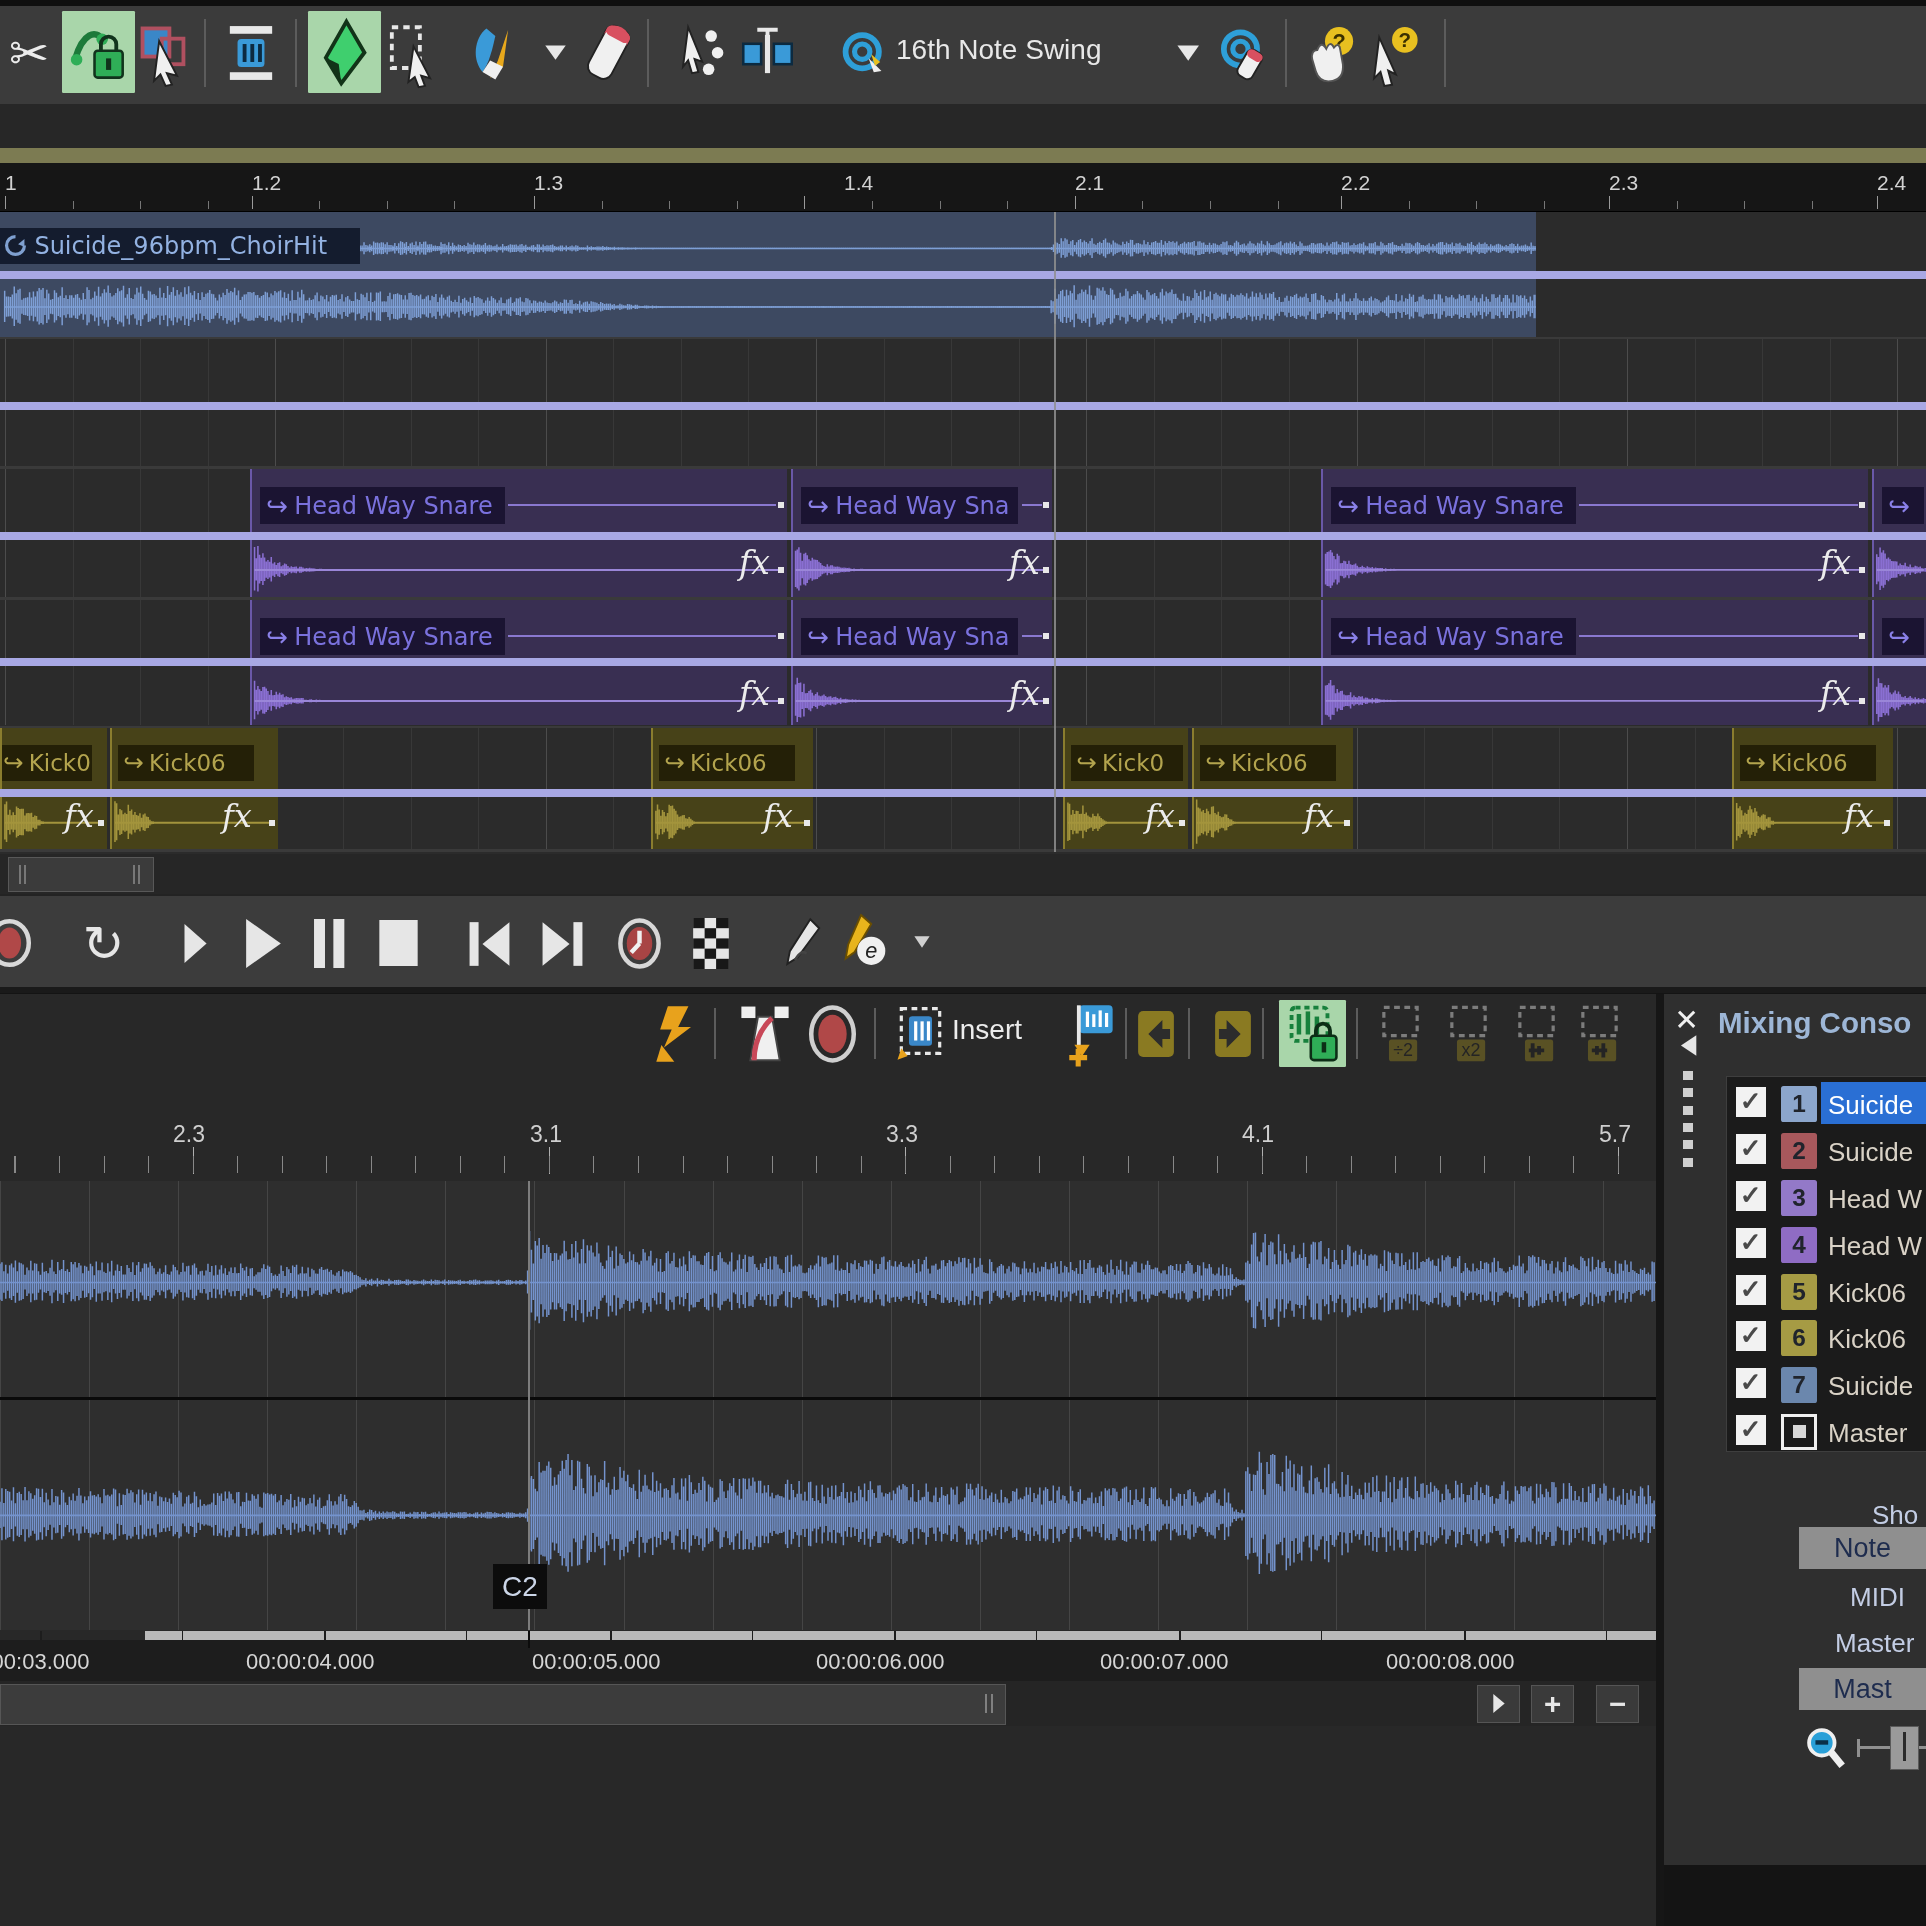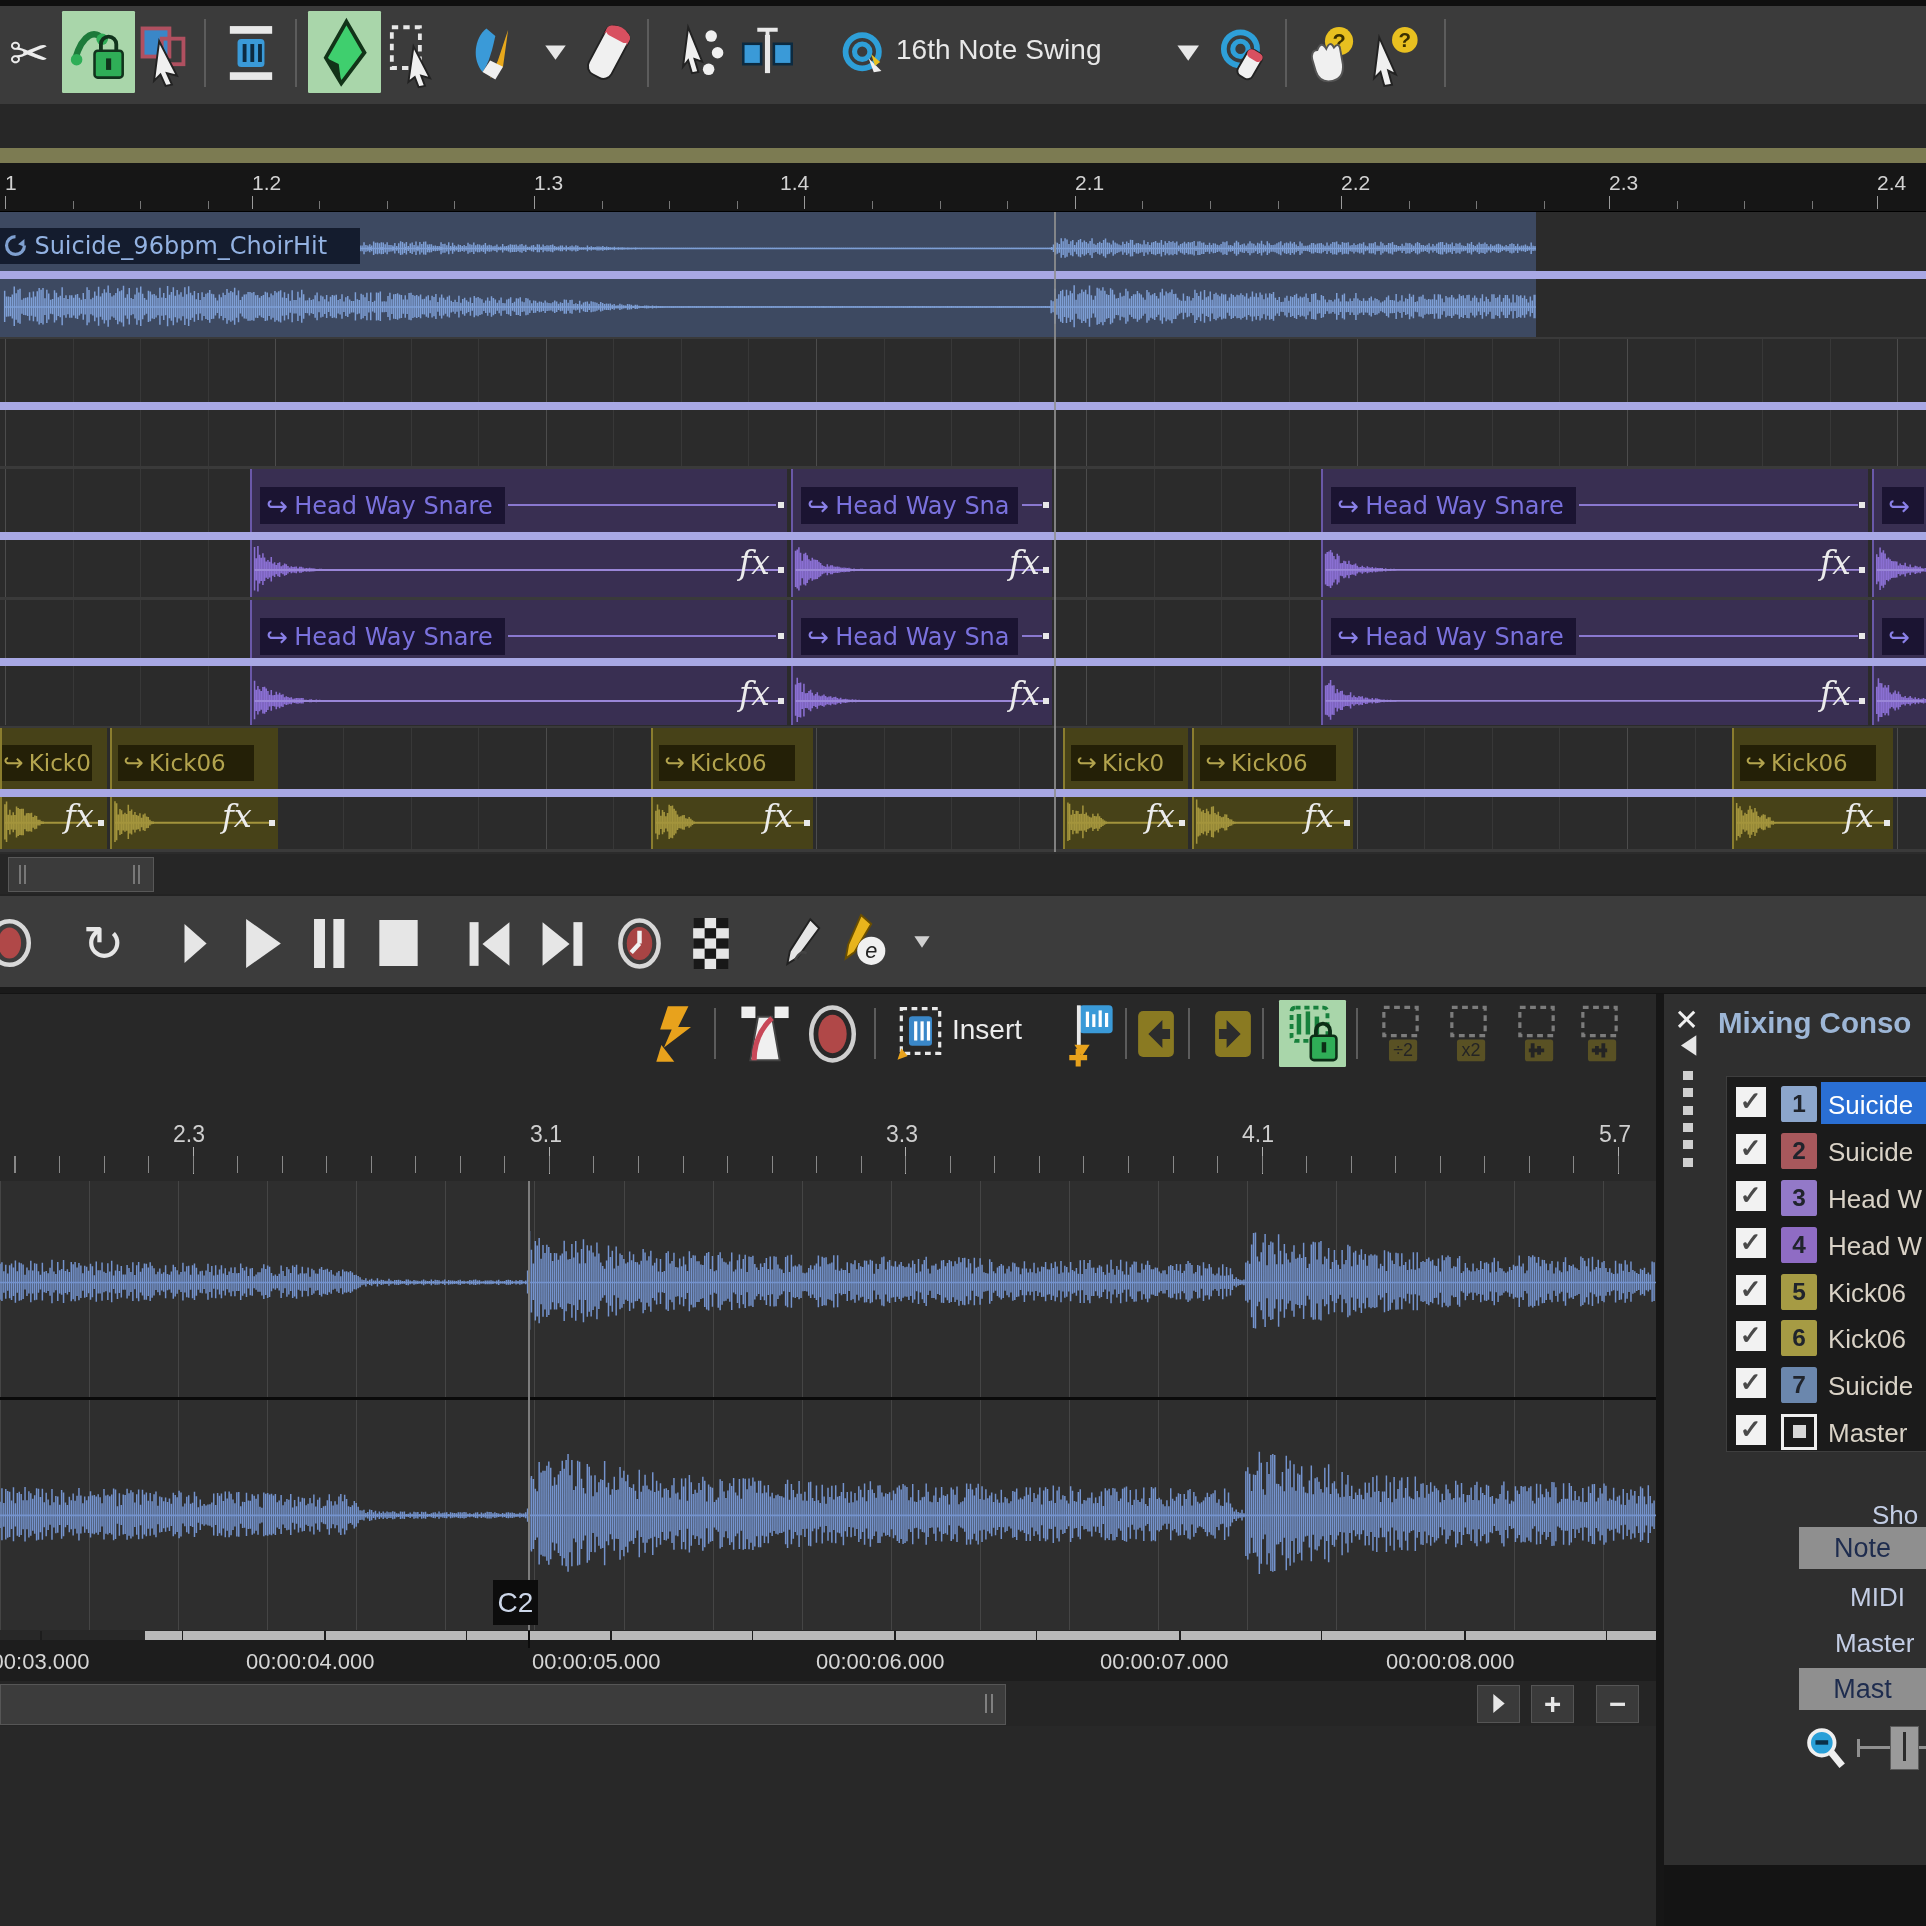--- a/index.html
+++ b/index.html
@@ -160,21 +160,21 @@
       <div style="position: absolute; left: 252px; top: 7.7px; font-size: 21px; color: rgb(210, 210, 210);">1.2</div>
       <div style="position: absolute; left: 252px; top: 33px; width: 1.3px; height: 13px; background: rgb(154, 154, 154);"></div>
       <div style="position: absolute; left: 319px; top: 38px; width: 1.3px; height: 8.3px; background: rgb(119, 119, 119);"></div>
       <div style="position: absolute; left: 387px; top: 38px; width: 1.3px; height: 8.3px; background: rgb(119, 119, 119);"></div>
       <div style="position: absolute; left: 454px; top: 38px; width: 1.3px; height: 8.3px; background: rgb(119, 119, 119);"></div>
       <div style="position: absolute; left: 534px; top: 7.7px; font-size: 21px; color: rgb(210, 210, 210);">1.3</div>
       <div style="position: absolute; left: 534px; top: 33px; width: 1.3px; height: 13px; background: rgb(154, 154, 154);"></div>
       <div style="position: absolute; left: 602px; top: 38px; width: 1.3px; height: 8.3px; background: rgb(119, 119, 119);"></div>
       <div style="position: absolute; left: 669px; top: 38px; width: 1.3px; height: 8.3px; background: rgb(119, 119, 119);"></div>
       <div style="position: absolute; left: 737px; top: 38px; width: 1.3px; height: 8.3px; background: rgb(119, 119, 119);"></div>
-      <div style="position: absolute; left: 780px; top: 7.7px; font-size: 21px; color: rgb(210, 210, 210);">1.4</div>
+      <div style="position: absolute; left: 844px; top: 7.7px; font-size: 21px; color: rgb(210, 210, 210);">1.4</div>
       <div style="position: absolute; left: 804px; top: 33px; width: 1.3px; height: 13px; background: rgb(154, 154, 154);"></div>
       <div style="position: absolute; left: 872px; top: 38px; width: 1.3px; height: 8.3px; background: rgb(119, 119, 119);"></div>
       <div style="position: absolute; left: 940px; top: 38px; width: 1.3px; height: 8.3px; background: rgb(119, 119, 119);"></div>
       <div style="position: absolute; left: 1007px; top: 38px; width: 1.3px; height: 8.3px; background: rgb(119, 119, 119);"></div>
       <div style="position: absolute; left: 1075px; top: 7.7px; font-size: 21px; color: rgb(210, 210, 210);">2.1</div>
       <div style="position: absolute; left: 1075px; top: 33px; width: 1.3px; height: 13px; background: rgb(154, 154, 154);"></div>
       <div style="position: absolute; left: 1142px; top: 38px; width: 1.3px; height: 8.3px; background: rgb(119, 119, 119);"></div>
       <div style="position: absolute; left: 1210px; top: 38px; width: 1.3px; height: 8.3px; background: rgb(119, 119, 119);"></div>
       <div style="position: absolute; left: 1278px; top: 38px; width: 1.3px; height: 8.3px; background: rgb(119, 119, 119);"></div>
       <div style="position: absolute; left: 1341px; top: 7.7px; font-size: 21px; color: rgb(210, 210, 210);">2.2</div>
@@ -791,21 +791,21 @@
         <svg width="1656" height="217" style="position: absolute; left: 0px; top: 0px;" viewBox="0 0 2580 338">
           <path d="M0 128.7V184.9M3 126.7V186.8M6 140.7V173.9M9 130.5V183.3M12 144.1V170.8M15 131.4V182.5M18 128.3V185.4M21 134.9V179.3M24 123.7V189.5M27 140.6V174.0M30 127.0V186.6M33 128.0V185.6M36 130.0V183.7M39 146.1V169.0M42 134.9V179.2M45 139.1V175.4M48 124.4V188.9M51 139.4V175.1M54 128.0V185.6M57 128.8V184.9M60 140.4V174.2M63 146.1V168.9M66 127.2V186.3M69 141.5V173.1M72 140.0V174.5M75 143.7V171.2M78 135.3V178.9M81 122.7V190.5M84 140.8V173.8M87 144.8V170.2M90 126.3V187.1M93 139.2V175.3M96 137.0V177.3M99 123.2V190.0M102 140.3V174.3M105 137.6V176.7M108 141.7V173.0M111 126.2V187.3M114 129.7V184.0M117 126.1V187.4M120 134.8V179.3M123 127.9V185.7M126 131.7V182.2M129 143.7V171.1M132 132.1V181.9M135 133.5V180.6M138 139.7V174.9M141 128.9V184.8M144 132.9V181.1M147 146.9V168.2M150 125.5V187.9M153 139.2V175.3M156 139.1V175.4M159 127.0V186.6M162 141.5V173.2M165 143.2V171.6M168 128.1V185.5M171 140.9V173.8M174 124.4V188.9M177 147.0V168.1M180 139.3V175.2M183 130.0V183.7M186 140.2V174.4M189 132.4V181.6M192 145.7V169.3M195 145.6V169.4M198 130.8V183.0M201 135.6V178.6M204 141.8V172.9M207 126.6V186.9M210 146.4V168.7M213 131.1V182.8M216 126.2V187.2M219 141.2V173.5M222 135.7V178.5M225 128.5V185.1M228 128.8V184.9M231 134.8V179.3M234 126.5V187.0M237 132.1V181.8M240 135.8V178.4M243 145.3V169.7M246 141.3V173.4M249 136.1V178.1M252 144.4V170.5M255 142.3V172.5M258 131.1V182.8M261 144.8V170.1M264 146.1V168.9M267 140.8V173.9M270 130.4V183.4M273 134.0V180.1M276 139.0V175.5M279 145.8V169.2M282 141.7V173.0M285 127.4V186.2M288 141.0V173.7M291 132.9V181.0M294 132.1V181.8M297 145.9V169.2M300 131.4V182.5M303 128.3V185.4M306 135.2V178.9M309 145.7V169.3M312 140.5V174.1M315 139.6V174.9M318 147.1V168.1M321 139.3V175.2M324 128.9V184.8M327 141.7V173.0M330 132.2V181.7M333 147.2V168.0M336 131.2V182.6M339 146.2V168.9M342 137.7V176.7M345 131.2V182.7M348 144.0V170.9M351 136.0V178.2M354 146.3V168.8M357 140.9V173.7M360 134.8V179.4M363 143.2V171.6M366 134.5V179.6M369 143.6V171.3M372 143.3V171.5M375 128.5V185.2M378 135.5V178.7M381 139.4V175.2M384 133.5V180.5M387 147.8V167.4M390 136.1V178.1M393 135.4V178.8M396 148.2V167.0M399 145.7V169.3M402 142.0V172.7M405 142.0V172.7M408 135.9V178.3M411 129.8V183.9M414 136.9V177.4M417 131.5V182.3M420 133.5V180.6M423 143.2V171.6M426 147.5V167.6M429 145.5V169.5M432 148.0V167.2M435 144.4V170.5M438 131.5V182.4M441 140.1V174.5M444 148.1V167.1M447 133.8V180.2M450 137.6V176.8M453 143.4V171.4M456 131.7V182.2M459 134.1V180.0M462 130.3V183.4M465 145.5V169.5M468 143.8V171.0M471 133.7V180.4M474 143.9V171.0M477 143.5V171.3M480 134.6V179.6M483 149.1V166.2M486 136.7V177.6M489 139.2V175.3M492 144.1V170.8M495 144.6V170.3M498 136.7V177.6M501 134.1V180.0M504 138.7V175.8M507 138.0V176.4M510 136.8V177.5M513 141.4V173.3M516 138.8V175.7M519 145.6V169.4M522 147.4V167.8M525 142.4V172.3M528 140.1V174.4M531 148.2V167.0M534 138.0V176.4M537 140.9V173.7M540 140.7V173.9M543 142.2V172.5M546 140.0V174.5M549 142.7V172.1M552 146.4V168.6M555 146.2V168.9M558 148.0V167.2M561 150.0V165.3M564 153.4V162.2M567 154.1V161.6M570 151.3V164.2M573 155.2V160.6M576 153.8V161.9M579 152.3V163.3M582 155.1V160.7M585 155.1V160.6M588 151.3V164.2M591 155.5V160.3M594 153.7V162.0M597 154.3V161.4M600 155.5V160.3M603 155.3V160.5M606 152.3V163.2M609 154.8V161.0M612 156.2V159.7M615 154.2V161.5M618 154.1V161.6M621 153.8V161.8M624 154.7V161.0M627 155.7V160.1M630 155.8V160.0M633 153.6V162.1M636 153.3V162.4M639 154.8V161.0M642 156.1V159.7M645 154.2V161.5M648 154.8V160.9M651 155.5V160.3M654 156.1V159.7M657 154.9V160.9M660 153.3V162.4M663 154.8V160.9M666 155.9V159.9M669 155.7V160.1M672 153.4V162.2M675 155.8V160.0M678 154.0V161.7M681 154.2V161.5M684 154.6V161.1M687 156.5V159.4M690 155.1V160.6M693 153.6V162.0M696 156.5V159.4M699 154.1V161.6M702 155.0V160.8M705 154.8V160.9M708 155.2V160.6M711 155.6V160.2M714 154.5V161.2M717 153.9V161.8M720 155.7V160.1M723 155.4V160.3M726 156.6V159.3M729 155.7V160.1M732 154.1V161.6M735 155.1V160.7M738 154.0V161.7M741 153.6V162.0M744 155.1V160.7M747 154.6V161.1M750 156.4V159.5M753 156.3V159.6M756 155.1V160.7M759 155.1V160.7M762 155.0V160.7M765 154.7V161.0M768 155.4V160.4M771 156.6V159.3M774 155.0V160.8M777 153.8V161.9M780 156.3V159.5M783 156.2V159.7M786 155.6V160.2M789 154.1V161.6M792 154.0V161.7M795 154.1V161.6M798 155.3V160.4M801 156.6V159.3M804 154.5V161.2M807 155.7V160.1M810 154.2V161.5M813 154.7V161.0M816 156.5V159.4M819 155.0V160.7M822 139.4V175.1M825 77.7V231.9M828 106.9V205.0M831 128.3V185.3M834 93.6V217.2M837 100.4V211.0M840 88.8V221.7M843 121.0V192.0M846 99.8V211.5M849 112.3V200.0M852 99.3V212.0M855 102.8V208.7M858 112.3V200.0M861 124.6V188.7M864 112.1V200.2M867 112.4V200.0M870 122.7V190.5M873 116.2V196.5M876 113.1V199.3M879 92.9V217.9M882 109.3V202.8M885 122.1V191.0M888 121.5V191.6M891 98.2V213.1M894 119.2V193.7M897 93.3V217.5M900 111.3V200.9M903 128.6V185.1M906 105.8V206.0M909 90.7V219.9M912 128.1V185.5M915 99.9V211.4M918 108.4V203.7M921 100.4V211.0M924 111.4V200.8M927 117.4V195.4M930 95.9V215.2M933 113.1V199.3M936 127.0V186.5M939 132.2V181.7M942 136.5V177.8M945 123.8V189.5M948 100.4V211.0M951 118.5V194.4M954 108.5V203.6M957 136.2V178.1M960 102.0V209.5M963 132.1V181.8M966 112.8V199.6M969 115.1V197.5M972 121.5V191.6M975 128.6V185.0M978 126.5V187.0M981 109.7V202.5M984 123.6V189.7M987 114.0V198.5M990 126.1V187.4M993 126.6V186.9M996 130.2V183.6M999 124.4V188.9M1002 106.0V205.9M1005 111.4V200.9M1008 123.7V189.5M1011 117.2V195.6M1014 108.5V203.5M1017 131.5V182.4M1020 127.4V186.2M1023 120.5V192.5M1026 140.8V173.8M1029 121.4V191.6M1032 141.6V173.1M1035 140.1V174.5M1038 112.2V200.1M1041 109.5V202.6M1044 128.6V185.0M1047 124.6V188.7M1050 111.9V200.4M1053 133.8V180.2M1056 134.6V179.5M1059 120.6V192.4M1062 132.8V181.2M1065 117.7V195.1M1068 129.9V183.8M1071 140.1V174.5M1074 109.3V202.8M1077 120.0V192.9M1080 115.6V197.1M1083 115.9V196.7M1086 124.8V188.6M1089 125.1V188.3M1092 130.0V183.7M1095 131.0V182.8M1098 116.6V196.1M1101 112.0V200.3M1104 110.5V201.7M1107 137.2V177.1M1110 117.0V195.7M1113 140.5V174.1M1116 139.0V175.5M1119 115.2V197.4M1122 110.8V201.4M1125 120.4V192.6M1128 125.9V187.5M1131 127.0V186.6M1134 130.1V183.6M1137 125.2V188.2M1140 111.4V200.8M1143 140.8V173.8M1146 138.0V176.4M1149 123.3V189.9M1152 114.4V198.1M1155 136.8V177.5M1158 121.3V191.8M1161 114.7V197.9M1164 141.6V173.1M1167 117.6V195.2M1170 118.5V194.3M1173 116.4V196.3M1176 129.2V184.5M1179 134.6V179.6M1182 138.6V175.9M1185 128.3V185.3M1188 134.1V180.0M1191 127.8V185.8M1194 119.9V193.0M1197 136.9V177.4M1200 117.6V195.2M1203 137.9V176.5M1206 117.2V195.5M1209 117.8V195.0M1212 129.9V183.8M1215 136.1V178.2M1218 137.9V176.5M1221 143.1V171.7M1224 118.5V194.3M1227 115.9V196.7M1230 141.8V172.9M1233 114.9V197.6M1236 133.1V180.9M1239 131.7V182.2M1242 133.3V180.7M1245 129.6V184.1M1248 131.5V182.4M1251 142.9V171.9M1254 143.6V171.3M1257 142.7V172.1M1260 135.4V178.8M1263 131.4V182.4M1266 137.8V176.6M1269 131.7V182.2M1272 128.4V185.2M1275 116.1V196.5M1278 133.1V181.0M1281 118.0V194.8M1284 119.4V193.5M1287 118.7V194.1M1290 129.8V184.0M1293 128.5V185.1M1296 126.9V186.6M1299 115.7V196.9M1302 138.3V176.2M1305 115.8V196.8M1308 139.7V174.8M1311 136.3V178.0M1314 138.5V175.9M1317 138.5V175.9M1320 126.6V186.9M1323 143.4V171.4M1326 128.0V185.6M1329 129.5V184.2M1332 123.6V189.7M1335 137.4V177.0M1338 127.6V186.0M1341 132.6V181.4M1344 133.8V180.3M1347 123.9V189.4M1350 124.3V189.0M1353 129.9V183.9M1356 122.8V190.4M1359 124.4V188.9M1362 144.5V170.5M1365 128.9V184.7M1368 137.0V177.3M1371 129.4V184.3M1374 118.9V194.0M1377 117.7V195.1M1380 137.8V176.6M1383 125.6V187.8M1386 123.0V190.2M1389 131.9V182.0M1392 133.0V181.0M1395 124.9V188.5M1398 133.7V180.4M1401 130.0V183.8M1404 126.3V187.2M1407 132.2V181.7M1410 134.2V179.9M1413 133.6V180.4M1416 128.4V185.2M1419 134.8V179.3M1422 123.7V189.6M1425 129.3V184.4M1428 143.2V171.7M1431 121.4V191.6M1434 141.1V173.5M1437 129.6V184.1M1440 123.2V190.0M1443 118.1V194.7M1446 136.8V177.5M1449 143.9V171.0M1452 131.5V182.4M1455 131.8V182.1M1458 129.0V184.7M1461 138.2V176.2M1464 136.6V177.7M1467 123.7V189.5M1470 123.0V190.2M1473 132.6V181.4M1476 127.7V185.9M1479 123.2V190.0M1482 124.8V188.6M1485 132.9V181.1M1488 125.1V188.3M1491 128.8V184.8M1494 118.6V194.3M1497 126.5V187.0M1500 120.0V192.9M1503 119.5V193.4M1506 134.6V179.6M1509 121.3V191.8M1512 128.0V185.6M1515 144.0V170.9M1518 119.5V193.4M1521 135.2V179.0M1524 133.6V180.4M1527 120.4V192.6M1530 130.3V183.5M1533 142.3V172.4M1536 143.1V171.7M1539 143.9V171.0M1542 121.8V191.3M1545 126.3V187.1M1548 140.7V173.9M1551 143.8V171.1M1554 134.8V179.3M1557 132.5V181.4M1560 129.1V184.6M1563 131.5V182.4M1566 143.9V171.0M1569 136.5V177.8M1572 132.8V181.2M1575 140.9V173.8M1578 126.9V186.6M1581 128.1V185.5M1584 133.5V180.6M1587 134.3V179.8M1590 145.2V169.7M1593 136.4V177.9M1596 125.1V188.3M1599 136.2V178.1M1602 142.7V172.1M1605 136.5V177.8M1608 142.2V172.5M1611 127.5V186.1M1614 143.6V171.2M1617 134.9V179.2M1620 140.9V173.8M1623 133.3V180.8M1626 133.8V180.2M1629 126.1V187.3M1632 137.3V177.1M1635 137.9V176.5M1638 128.2V185.4M1641 135.5V178.7M1644 125.9V187.5M1647 133.0V181.0M1650 144.4V170.5M1653 124.6V188.7M1656 142.4V172.3M1659 132.0V181.9M1662 133.8V180.3M1665 142.5V172.3M1668 126.1V187.4M1671 138.6V175.8M1674 140.7V174.0M1677 135.4V178.8M1680 144.3V170.6M1683 123.3V189.9M1686 144.8V170.1M1689 123.0V190.2M1692 136.9V177.4M1695 127.6V185.9M1698 122.9V190.3M1701 135.0V179.1M1704 134.8V179.3M1707 143.2V171.6M1710 135.3V178.9M1713 131.2V182.6M1716 133.3V180.7M1719 141.8V172.9M1722 145.9V169.1M1725 130.0V183.7M1728 142.8V172.0M1731 122.6V190.6M1734 137.6V176.8M1737 146.0V169.1M1740 132.4V181.5M1743 138.4V176.0M1746 122.5V190.6M1749 140.5V174.1M1752 145.8V169.2M1755 125.2V188.2M1758 146.0V169.1M1761 134.4V179.8M1764 129.9V183.9M1767 125.3V188.1M1770 125.6V187.8M1773 142.7V172.1M1776 143.0V171.8M1779 128.5V185.1M1782 137.8V176.5M1785 130.4V183.4M1788 124.4V188.9M1791 131.0V182.9M1794 137.4V176.9M1797 137.3V177.1M1800 134.8V179.3M1803 135.0V179.2M1806 141.1V173.6M1809 143.6V171.2M1812 139.3V175.2M1815 139.2V175.3M1818 145.3V169.7M1821 132.8V181.1M1824 131.0V182.8M1827 132.2V181.8M1830 138.7V175.7M1833 129.1V184.6M1836 139.6V174.9M1839 129.5V184.2M1842 143.1V171.7M1845 139.6V174.9M1848 129.2V184.5M1851 124.7V188.6M1854 127.6V186.0M1857 130.7V183.2M1860 144.1V170.8M1863 141.7V173.0M1866 130.9V183.0M1869 131.9V182.0M1872 147.2V167.9M1875 126.6V186.9M1878 135.7V178.5M1881 136.3V178.0M1884 129.2V184.5M1887 134.4V179.7M1890 144.3V170.6M1893 146.9V168.2M1896 144.0V170.9M1899 134.9V179.2M1902 147.0V168.1M1905 129.5V184.2M1908 147.5V167.7M1911 134.1V179.9M1914 146.9V168.2M1917 135.9V178.3M1920 145.1V169.8M1923 152.6V163.0M1926 150.0V165.4M1929 152.6V163.0M1932 153.9V161.8M1935 154.6V161.2M1938 153.4V162.2M1941 127.0V186.5M1944 124.2V189.1M1947 128.9V184.8M1950 98.9V212.4M1953 80.8V229.0M1956 80.1V229.7M1959 117.7V195.1M1962 125.5V187.9M1965 111.1V201.2M1968 95.8V215.2M1971 82.5V227.4M1974 131.2V182.7M1977 99.7V211.6M1980 94.2V216.7M1983 95.8V215.2M1986 114.0V198.5M1989 129.6V184.2M1992 82.9V227.1M1995 108.7V203.4M1998 129.6V184.1M2001 98.2V213.0M2004 112.5V199.9M2007 122.4V190.8M2010 126.9V186.6M2013 110.0V202.2M2016 99.9V211.5M2019 121.0V192.0M2022 119.7V193.2M2025 114.2V198.3M2028 119.8V193.1M2031 96.1V214.9M2034 118.3V194.5M2037 135.4V178.8M2040 129.0V184.7M2043 98.9V212.3M2046 94.7V216.3M2049 95.4V215.6M2052 122.4V190.8M2055 95.2V215.8M2058 93.5V217.4M2061 129.7V184.1M2064 117.6V195.2M2067 121.2V191.8M2070 104.3V207.4M2073 136.9V177.4M2076 126.3V187.2M2079 107.5V204.4M2082 123.0V190.2M2085 130.5V183.3M2088 137.1V177.2M2091 107.5V204.5M2094 129.5V184.2M2097 122.9V190.3M2100 99.2V212.1M2103 101.8V209.7M2106 132.7V181.3M2109 111.2V201.1M2112 108.7V203.4M2115 130.5V183.3M2118 115.0V197.6M2121 106.1V205.7M2124 122.8V190.4M2127 113.7V198.7M2130 132.0V181.9M2133 116.1V196.5M2136 114.2V198.3M2139 116.0V196.6M2142 114.5V198.0M2145 116.2V196.5M2148 136.3V178.0M2151 128.9V184.8M2154 132.4V181.6M2157 107.7V204.3M2160 140.0V174.6M2163 109.8V202.4M2166 111.6V200.7M2169 123.8V189.5M2172 129.1V184.6M2175 111.6V200.7M2178 112.4V200.0M2181 132.8V181.2M2184 112.4V199.9M2187 130.8V183.0M2190 126.3V187.2M2193 138.8V175.6M2196 122.2V190.9M2199 137.6V176.8M2202 110.9V201.3M2205 138.1V176.3M2208 111.1V201.2M2211 135.9V178.4M2214 126.1V187.3M2217 124.7V188.6M2220 126.2V187.2M2223 121.5V191.6M2226 119.2V193.7M2229 125.0V188.4M2232 122.6V190.5M2235 131.8V182.1M2238 132.2V181.8M2241 120.7V192.4M2244 140.8V173.9M2247 115.8V196.8M2250 123.5V189.7M2253 118.7V194.2M2256 116.0V196.6M2259 118.5V194.3M2262 135.8V178.4M2265 132.8V181.2M2268 133.4V180.6M2271 120.3V192.7M2274 117.0V195.7M2277 143.1V171.7M2280 140.6V174.0M2283 127.9V185.7M2286 135.0V179.2M2289 139.2V175.3M2292 140.8V173.8M2295 128.3V185.3M2298 140.5V174.1M2301 135.9V178.4M2304 138.6V175.9M2307 124.6V188.7M2310 137.2V177.1M2313 127.4V186.2M2316 126.4V187.0M2319 128.7V185.0M2322 142.5V172.3M2325 126.4V187.1M2328 119.5V193.4M2331 141.3V173.3M2334 124.8V188.5M2337 135.5V178.7M2340 136.4V177.9M2343 140.5V174.1M2346 142.9V171.9M2349 140.9V173.7M2352 133.8V180.3M2355 138.7V175.8M2358 130.4V183.4M2361 132.8V181.2M2364 132.1V181.8M2367 116.2V196.4M2370 133.0V181.0M2373 128.3V185.3M2376 143.7V171.2M2379 139.4V175.1M2382 116.8V195.9M2385 118.6V194.2M2388 115.5V197.1M2391 118.1V194.7M2394 127.3V186.2M2397 118.3V194.5M2400 132.9V181.1M2403 122.8V190.4M2406 123.2V190.0M2409 128.3V185.3M2412 138.9V175.6M2415 128.7V185.0M2418 124.5V188.9M2421 143.9V171.0M2424 134.9V179.2M2427 125.3V188.1M2430 139.4V175.1M2433 142.3V172.5M2436 126.1V187.4M2439 118.7V194.2M2442 140.5V174.1M2445 130.9V183.0M2448 132.4V181.5M2451 129.9V183.8M2454 134.9V179.3M2457 136.4V177.8M2460 138.5V176.0M2463 117.6V195.2M2466 119.9V193.0M2469 124.1V189.2M2472 132.8V181.2M2475 120.5V192.5M2478 140.8V173.8M2481 117.9V194.9M2484 138.0V176.4M2487 133.9V180.2M2490 122.5V190.7M2493 135.4V178.8M2496 126.7V186.8M2499 124.5V188.9M2502 135.6V178.6M2505 141.7V173.0M2508 135.9V178.3M2511 142.9V171.9M2514 144.8V170.1M2517 124.1V189.2M2520 143.9V171.0M2523 128.3V185.3M2526 129.0V184.7M2529 139.9V174.7M2532 123.4V189.8M2535 130.2V183.6M2538 141.7V173.0M2541 125.4V188.0M2544 138.7V175.8M2547 140.7V173.9M2550 143.4V171.4M2553 145.0V169.9M2556 136.5V177.8M2559 138.5V175.9M2562 135.3V178.9M2565 144.9V170.1M2568 142.6V172.2M2571 145.5V169.5M2574 125.4V188.0M2577 126.7V186.8" stroke="#7493cd" stroke-width="2.3" fill="none"></path>
           <path d="M0 158H2580" stroke="#7493cd" stroke-width="2.5" fill="none"></path>
         </svg>
         <div style="position: absolute; left: 0px; top: 216px; width: 1656px; height: 2.6px; background: rgb(10, 10, 10);"></div>
         <svg width="1656" height="230" style="position: absolute; left: 0px; top: 220px;" viewBox="0 0 2580 358">
           <path d="M0 156.7V197.6M3 135.8V216.8M6 158.6V195.9M9 136.9V215.8M12 140.1V212.9M15 141.3V211.8M18 154.8V199.3M21 134.1V218.4M24 159.1V195.4M27 143.3V209.9M30 141.3V211.8M33 144.8V208.5M36 154.4V199.7M39 133.9V218.6M42 154.4V199.7M45 140.6V212.5M48 143.4V209.9M51 152.0V201.9M54 146.8V206.7M57 135.6V217.0M60 136.7V216.0M63 149.4V204.3M66 136.6V216.1M69 157.7V196.6M72 142.7V210.4M75 153.4V200.7M78 162.2V192.5M81 136.8V215.9M84 157.5V196.9M87 147.7V205.9M90 148.7V205.0M93 161.5V193.2M96 138.4V214.4M99 142.5V210.7M102 157.9V196.5M105 161.8V192.9M108 149.1V204.5M111 154.6V199.5M114 144.1V209.2M117 155.2V199.0M120 147.4V206.1M123 135.4V217.2M126 147.1V206.4M129 159.3V195.2M132 148.7V205.0M135 154.5V199.7M138 148.2V205.4M141 140.5V212.5M144 147.1V206.4M147 146.1V207.3M150 148.5V205.1M153 145.0V208.4M156 149.7V204.0M159 159.0V195.4M162 137.1V215.6M165 146.9V206.6M168 145.7V207.7M171 148.3V205.3M174 145.4V208.0M177 136.0V216.7M180 137.9V214.9M183 163.9V191.0M186 143.4V209.8M189 161.8V192.9M192 145.4V208.0M195 146.2V207.2M198 136.7V216.0M201 143.7V209.6M204 138.9V214.0M207 142.1V211.1M210 158.1V196.3M213 145.3V208.1M216 137.6V215.1M219 161.3V193.3M222 138.2V214.6M225 145.5V207.9M228 142.5V210.6M231 155.2V199.0M234 143.3V209.9M237 155.9V198.3M240 145.0V208.4M243 141.0V212.0M246 163.1V191.7M249 148.8V204.9M252 149.6V204.1M255 156.2V198.1M258 150.3V203.5M261 157.3V197.1M264 151.7V202.2M267 160.0V194.5M270 142.7V210.5M273 146.2V207.3M276 149.6V204.1M279 139.5V213.5M282 142.3V210.8M285 164.3V190.6M288 159.5V195.0M291 149.2V204.5M294 146.8V206.7M297 160.0V194.5M300 158.3V196.1M303 141.3V211.7M306 148.2V205.4M309 165.4V189.6M312 153.1V200.9M315 163.1V191.7M318 160.4V194.2M321 162.6V192.2M324 160.9V193.7M327 160.5V194.1M330 158.0V196.4M333 143.8V209.5M336 161.8V192.9M339 143.1V210.1M342 147.6V206.0M345 143.9V209.4M348 155.8V198.4M351 141.0V212.1M354 151.9V202.0M357 141.0V212.1M360 144.3V209.0M363 153.3V200.7M366 159.3V195.2M369 142.1V211.0M372 141.6V211.5M375 163.8V191.0M378 156.7V197.6M381 157.1V197.2M384 142.9V210.3M387 154.9V199.2M390 155.4V198.8M393 145.2V208.1M396 147.3V206.2M399 152.1V201.8M402 145.2V208.2M405 164.4V190.5M408 166.1V189.0M411 142.5V210.7M414 144.2V209.1M417 143.3V209.9M420 145.6V207.9M423 144.2V209.1M426 146.9V206.6M429 144.7V208.6M432 157.5V196.8M435 154.9V199.3M438 146.3V207.2M441 162.4V192.3M444 156.7V197.6M447 152.7V201.3M450 153.7V200.4M453 144.7V208.6M456 165.6V189.4M459 154.1V200.0M462 163.8V191.0M465 149.1V204.6M468 156.9V197.4M471 150.6V203.2M474 151.5V202.4M477 162.2V192.6M480 159.9V194.7M483 150.9V203.0M486 159.2V195.3M489 145.4V208.0M492 164.3V190.6M495 153.7V200.3M498 150.3V203.4M501 166.5V188.6M504 163.8V191.0M507 163.0V191.8M510 154.6V199.5M513 145.0V208.4M516 156.2V198.1M519 162.8V192.0M522 156.0V198.2M525 161.2V193.4M528 148.7V204.9M531 144.7V208.6M534 155.9V198.3M537 145.7V207.7M540 152.7V201.3M543 164.0V190.9M546 165.1V189.9M549 162.3V192.5M552 155.6V198.6M555 158.6V195.8M558 164.5V190.4M561 170.2V185.2M564 170.4V185.0M567 169.1V186.2M570 174.2V181.5M573 172.8V182.8M576 168.7V186.6M579 169.6V185.7M582 173.3V182.3M585 170.7V184.8M588 175.0V180.8M591 171.9V183.6M594 174.5V181.2M597 172.0V183.5M600 174.0V181.7M603 171.9V183.6M606 173.3V182.3M609 173.3V182.3M612 171.5V183.9M615 172.4V183.1M618 174.6V181.1M621 175.1V180.7M624 172.0V183.5M627 172.5V183.0M630 171.8V183.7M633 175.9V180.0M636 175.3V180.5M639 173.4V182.2M642 175.5V180.3M645 172.3V183.2M648 173.0V182.6M651 172.7V182.8M654 175.9V180.0M657 172.4V183.1M660 173.0V182.6M663 172.4V183.2M666 175.3V180.4M669 175.9V179.9M672 174.6V181.1M675 173.5V182.2M678 173.0V182.6M681 175.1V180.6M684 172.1V183.4M687 174.8V181.0M690 173.8V181.9M693 173.5V182.2M696 173.2V182.4M699 175.9V179.9M702 173.1V182.5M705 174.1V181.6M708 174.3V181.4M711 174.8V180.9M714 173.3V182.3M717 173.2V182.4M720 173.4V182.2M723 172.7V182.9M726 173.3V182.3M729 175.5V180.3M732 174.8V181.0M735 176.1V179.8M738 175.0V180.8M741 173.6V182.0M744 173.2V182.4M747 176.1V179.7M750 173.6V182.1M753 175.0V180.8M756 173.9V181.7M759 172.5V183.0M762 172.6V183.0M765 172.8V182.8M768 174.9V180.8M771 173.3V182.3M774 174.5V181.2M777 175.2V180.6M780 176.2V179.7M783 174.3V181.4M786 175.3V180.5M789 173.6V182.1M792 173.1V182.5M795 174.0V181.7M798 173.5V182.1M801 174.5V181.2M804 175.3V180.5M807 175.6V180.2M810 174.0V181.7M813 175.1V180.6M816 175.0V180.8M819 173.0V182.6M822 167.2V187.9M825 119.4V231.9M828 116.7V234.4M831 121.2V230.3M834 136.5V216.2M837 140.6V212.4M840 95.0V254.4M843 111.2V239.4M846 108.6V241.8M849 108.4V242.1M852 100.9V248.9M855 94.2V255.1M858 103.8V246.2M861 132.0V220.3M864 118.5V232.8M867 130.2V222.0M870 114.3V236.6M873 109.0V241.4M876 92.9V256.3M879 105.5V244.7M882 91.7V257.4M885 82.5V265.9M888 115.5V235.5M891 91.7V257.4M894 138.6V214.2M897 132.6V219.8M900 92.9V256.3M903 94.5V254.8M906 120.9V230.6M909 135.5V217.1M912 144.0V209.3M915 97.9V251.7M918 102.2V247.8M921 115.9V235.1M924 148.2V205.4M927 115.4V235.6M930 142.0V211.2M933 126.3V225.5M936 121.6V229.9M939 122.9V228.7M942 93.5V255.7M945 134.2V218.3M948 127.2V224.7M951 145.9V207.6M954 137.5V215.3M957 118.0V233.2M960 138.3V214.5M963 137.9V214.9M966 102.8V247.2M969 119.4V231.9M972 108.6V241.9M975 125.0V226.8M978 114.9V236.0M981 133.9V218.6M984 135.2V217.4M987 129.4V222.7M990 139.8V213.1M993 152.6V201.4M996 106.9V243.4M999 141.2V211.8M1002 131.7V220.6M1005 114.6V236.3M1008 131.4V220.8M1011 137.3V215.4M1014 139.2V213.7M1017 110.9V239.8M1020 141.8V211.3M1023 124.1V227.6M1026 139.5V213.4M1029 128.1V223.9M1032 150.0V203.8M1035 136.5V216.2M1038 135.6V217.0M1041 138.4V214.4M1044 150.7V203.1M1047 131.1V221.1M1050 119.8V231.5M1053 144.0V209.3M1056 142.5V210.7M1059 153.1V200.9M1062 120.7V230.7M1065 132.9V219.5M1068 120.2V231.2M1071 155.3V198.9M1074 115.0V235.9M1077 126.4V225.5M1080 144.6V208.8M1083 138.1V214.7M1086 142.7V210.5M1089 127.7V224.3M1092 138.6V214.2M1095 117.9V233.3M1098 124.1V227.6M1101 156.3V198.0M1104 130.1V222.1M1107 133.4V219.1M1110 134.8V217.8M1113 157.3V197.1M1116 153.6V200.5M1119 150.3V203.5M1122 121.9V229.6M1125 124.5V227.2M1128 140.7V212.3M1131 151.0V202.8M1134 139.4V213.5M1137 127.9V224.1M1140 132.4V219.9M1143 119.9V231.4M1146 142.5V210.6M1149 147.1V206.4M1152 121.2V230.3M1155 152.2V201.8M1158 120.0V231.4M1161 120.9V230.5M1164 137.5V215.3M1167 120.6V230.9M1170 131.8V220.5M1173 119.2V232.1M1176 125.2V226.5M1179 142.6V210.6M1182 123.9V227.7M1185 124.1V227.6M1188 143.5V209.8M1191 131.3V221.0M1194 142.2V210.9M1197 130.7V221.5M1200 148.7V205.0M1203 142.9V210.3M1206 151.5V202.4M1209 146.8V206.7M1212 145.4V208.0M1215 148.0V205.6M1218 148.1V205.5M1221 150.3V203.5M1224 129.0V223.1M1227 122.7V228.9M1230 153.7V200.4M1233 129.0V223.1M1236 138.3V214.5M1239 149.8V203.9M1242 144.2V209.1M1245 124.3V227.4M1248 144.2V209.1M1251 154.7V199.4M1254 141.4V211.7M1257 155.4V198.8M1260 126.4V225.5M1263 125.7V226.1M1266 151.0V202.9M1269 155.8V198.4M1272 131.5V220.8M1275 154.6V199.5M1278 158.7V195.7M1281 130.3V221.8M1284 148.7V204.9M1287 160.1V194.4M1290 134.9V217.7M1293 149.5V204.2M1296 131.7V220.6M1299 153.3V200.7M1302 130.9V221.3M1305 149.0V204.7M1308 147.7V205.9M1311 141.8V211.3M1314 127.6V224.4M1317 151.2V202.6M1320 141.7V211.4M1323 158.5V196.0M1326 140.9V212.1M1329 157.5V196.8M1332 143.1V210.1M1335 154.7V199.4M1338 132.6V219.7M1341 138.1V214.7M1344 149.7V204.1M1347 128.4V223.6M1350 156.0V198.3M1353 138.4V214.5M1356 125.0V226.8M1359 137.7V215.1M1362 143.1V210.1M1365 150.5V203.3M1368 131.4V220.9M1371 131.2V221.1M1374 142.2V210.9M1377 148.5V205.1M1380 143.5V209.7M1383 144.7V208.6M1386 141.9V211.2M1389 154.4V199.7M1392 139.3V213.6M1395 144.5V208.8M1398 134.7V217.9M1401 131.3V220.9M1404 137.8V215.0M1407 129.3V222.8M1410 131.3V220.9M1413 134.0V218.4M1416 154.6V199.5M1419 149.9V203.9M1422 129.0V223.0M1425 156.4V197.9M1428 157.1V197.2M1431 138.6V214.3M1434 154.5V199.6M1437 149.6V204.1M1440 149.1V204.6M1443 128.3V223.7M1446 141.4V211.6M1449 156.4V197.8M1452 157.4V196.9M1455 147.0V206.5M1458 134.7V217.8M1461 157.3V197.1M1464 150.5V203.3M1467 133.9V218.6M1470 146.5V207.0M1473 147.9V205.7M1476 145.3V208.1M1479 161.2V193.4M1482 134.5V218.0M1485 137.6V215.1M1488 145.8V207.6M1491 133.0V219.4M1494 160.5V194.1M1497 157.6V196.8M1500 155.9V198.3M1503 150.1V203.7M1506 128.4V223.6M1509 137.0V215.7M1512 128.8V223.3M1515 137.6V215.1M1518 146.9V206.6M1521 134.8V217.7M1524 128.6V223.4M1527 152.6V201.4M1530 132.7V219.7M1533 153.6V200.4M1536 137.2V215.5M1539 151.2V202.7M1542 147.2V206.4M1545 142.5V210.6M1548 157.1V197.2M1551 144.4V209.0M1554 153.3V200.7M1557 158.4V196.0M1560 138.0V214.8M1563 157.8V196.6M1566 149.5V204.2M1569 151.7V202.2M1572 159.1V195.4M1575 155.9V198.4M1578 140.2V212.8M1581 141.3V211.7M1584 136.3V216.4M1587 153.4V200.6M1590 150.6V203.2M1593 152.9V201.1M1596 148.2V205.4M1599 134.4V218.1M1602 145.9V207.6M1605 134.7V217.9M1608 157.3V197.1M1611 143.2V210.0M1614 151.2V202.7M1617 145.4V208.0M1620 134.7V217.8M1623 161.2V193.5M1626 139.4V213.5M1629 134.1V218.4M1632 137.0V215.7M1635 155.5V198.7M1638 154.7V199.4M1641 131.3V221.0M1644 158.9V195.6M1647 139.1V213.8M1650 133.5V218.9M1653 153.4V200.6M1656 146.6V206.9M1659 148.0V205.6M1662 155.0V199.2M1665 159.7V194.9M1668 132.7V219.7M1671 139.6V213.3M1674 155.6V198.6M1677 156.7V197.6M1680 141.8V211.3M1683 137.4V215.3M1686 159.9V194.7M1689 154.1V200.0M1692 155.0V199.2M1695 150.5V203.3M1698 150.7V203.1M1701 142.2V210.9M1704 159.2V195.3M1707 150.1V203.7M1710 158.7V195.7M1713 148.1V205.5M1716 140.7V212.3M1719 163.3V191.5M1722 135.9V216.7M1725 139.4V213.5M1728 136.5V216.2M1731 146.5V206.9M1734 135.5V217.1M1737 136.0V216.7M1740 141.4V211.7M1743 155.8V198.5M1746 151.9V202.0M1749 136.4V216.3M1752 134.5V218.0M1755 133.2V219.2M1758 157.7V196.7M1761 138.4V214.4M1764 162.0V192.8M1767 153.7V200.3M1770 137.5V215.2M1773 154.0V200.1M1776 157.1V197.2M1779 151.8V202.1M1782 134.7V217.8M1785 160.4V194.2M1788 163.3V191.5M1791 151.0V202.8M1794 133.9V218.5M1797 136.0V216.7M1800 134.1V218.4M1803 152.7V201.2M1806 150.6V203.2M1809 153.2V200.8M1812 160.8V193.8M1815 164.0V190.9M1818 154.6V199.5M1821 163.8V191.1M1824 135.9V216.7M1827 152.2V201.7M1830 155.1V199.1M1833 149.1V204.6M1836 143.6V209.7M1839 144.6V208.8M1842 162.9V191.9M1845 144.7V208.6M1848 152.6V201.4M1851 138.7V214.1M1854 137.1V215.7M1857 162.7V192.1M1860 141.8V211.3M1863 148.3V205.3M1866 156.9V197.4M1869 159.4V195.1M1872 157.6V196.7M1875 154.7V199.4M1878 149.9V203.8M1881 142.6V210.6M1884 149.5V204.3M1887 145.3V208.1M1890 143.7V209.5M1893 138.8V214.1M1896 158.3V196.1M1899 152.9V201.1M1902 162.8V192.0M1905 163.6V191.2M1908 136.2V216.5M1911 157.8V196.6M1914 142.4V210.8M1917 159.4V195.1M1920 165.7V189.3M1923 172.0V183.5M1926 168.7V186.6M1929 172.6V182.9M1932 174.0V181.7M1935 169.4V186.0M1938 174.6V181.1M1941 109.2V241.3M1944 103.1V246.9M1947 113.3V237.5M1950 140.2V212.8M1953 114.2V236.7M1956 115.0V236.0M1959 108.4V242.0M1962 78.8V269.3M1965 96.2V253.2M1968 137.3V215.4M1971 145.8V207.7M1974 94.9V254.4M1977 113.7V237.2M1980 84.0V264.5M1983 82.3V266.0M1986 84.0V264.5M1989 128.6V223.5M1992 129.1V223.0M1995 132.8V219.6M1998 110.5V240.1M2001 140.3V212.7M2004 85.1V263.5M2007 105.2V245.0M2010 92.7V256.5M2013 134.4V218.1M2016 98.4V251.3M2019 139.5V213.5M2022 112.6V238.1M2025 114.6V236.3M2028 101.5V248.4M2031 133.3V219.1M2034 142.2V211.0M2037 143.5V209.7M2040 123.7V228.0M2043 100.4V249.4M2046 145.1V208.2M2049 120.0V231.3M2052 118.6V232.6M2055 125.5V226.3M2058 137.0V215.7M2061 142.5V210.7M2064 103.7V246.3M2067 134.4V218.1M2070 98.5V251.1M2073 144.8V208.6M2076 128.0V224.0M2079 124.8V227.0M2082 136.7V216.0M2085 144.0V209.2M2088 149.9V203.9M2091 110.6V240.0M2094 148.9V204.8M2097 130.1V222.0M2100 115.3V235.7M2103 148.0V205.6M2106 131.7V220.6M2109 152.7V201.3M2112 142.4V210.7M2115 146.2V207.3M2118 136.6V216.1M2121 146.0V207.4M2124 152.8V201.2M2127 126.8V225.1M2130 142.9V210.3M2133 127.3V224.6M2136 149.7V204.0M2139 118.1V233.1M2142 141.1V211.9M2145 116.0V235.0M2148 140.0V213.0M2151 157.0V197.3M2154 140.8V212.2M2157 141.0V212.1M2160 115.8V235.2M2163 150.8V203.0M2166 126.4V225.4M2169 157.5V196.9M2172 118.3V232.9M2175 152.2V201.7M2178 136.8V215.9M2181 123.7V228.0M2184 119.1V232.1M2187 150.7V203.1M2190 135.2V217.4M2193 118.4V232.8M2196 148.7V205.0M2199 151.4V202.4M2202 152.8V201.2M2205 117.6V233.6M2208 140.1V212.9M2211 149.7V204.0M2214 128.6V223.4M2217 127.8V224.2M2220 150.7V203.1M2223 130.6V221.6M2226 144.5V208.8M2229 126.5V225.3M2232 141.2V211.8M2235 131.9V220.4M2238 135.6V217.0M2241 139.0V213.8M2244 157.7V196.6M2247 144.2V209.1M2250 154.1V200.0M2253 129.9V222.2M2256 137.4V215.4M2259 143.7V209.6M2262 153.4V200.7M2265 150.8V203.0M2268 124.1V227.6M2271 130.5V221.7M2274 150.0V203.8M2277 127.7V224.3M2280 144.6V208.7M2283 157.4V196.9M2286 146.3V207.2M2289 146.1V207.4M2292 134.7V217.8M2295 153.9V200.2M2298 130.6V221.6M2301 125.8V226.0M2304 154.5V199.6M2307 134.2V218.3M2310 143.0V210.2M2313 146.2V207.3M2316 130.2V222.0M2319 131.9V220.4M2322 149.5V204.2M2325 147.8V205.8M2328 160.1V194.5M2331 151.4V202.4M2334 152.2V201.8M2337 144.9V208.5M2340 130.9V221.4M2343 125.3V226.5M2346 153.3V200.7M2349 139.5V213.5M2352 160.0V194.5M2355 154.8V199.4M2358 156.4V197.9M2361 132.8V219.6M2364 139.2V213.7M2367 144.9V208.5M2370 132.2V220.2M2373 133.3V219.2M2376 132.5V219.9M2379 140.5V212.5M2382 135.0V217.5M2385 132.5V219.8M2388 155.4V198.8M2391 159.7V194.8M2394 128.7V223.3M2397 150.5V203.3M2400 129.4V222.7M2403 145.1V208.3M2406 149.7V204.1M2409 136.6V216.1M2412 141.4V211.7M2415 149.9V203.9M2418 126.0V225.9M2421 126.5V225.3M2424 134.1V218.4M2427 159.0V195.4M2430 156.8V197.5M2433 152.6V201.3M2436 128.1V223.9M2439 152.1V201.8M2442 152.0V201.9M2445 127.5V224.4M2448 132.2V220.2M2451 154.8V199.3M2454 139.9V213.1M2457 154.2V199.9M2460 148.4V205.3M2463 156.8V197.5M2466 135.3V217.3M2469 157.7V196.7M2472 157.0V197.3M2475 133.2V219.2M2478 143.2V210.0M2481 129.6V222.5M2484 129.2V222.9M2487 156.6V197.7M2490 150.7V203.1M2493 135.3V217.3M2496 144.1V209.1M2499 128.5V223.6M2502 132.0V220.3M2505 155.4V198.8M2508 151.9V202.0M2511 153.5V200.5M2514 135.1V217.5M2517 155.3V198.9M2520 148.9V204.7M2523 147.1V206.4M2526 161.2V193.5M2529 137.1V215.7M2532 162.0V192.8M2535 143.2V210.1M2538 153.5V200.5M2541 137.6V215.1M2544 147.2V206.3M2547 140.0V212.9M2550 159.6V194.9M2553 148.0V205.6M2556 132.9V219.5M2559 135.9V216.8M2562 148.8V204.8M2565 160.7V193.9M2568 131.2V221.1M2571 148.0V205.6M2574 159.0V195.4M2577 154.9V199.2" stroke="#7493cd" stroke-width="2.3" fill="none"></path>
           <path d="M0 178H2580" stroke="#7493cd" stroke-width="2.5" fill="none"></path>
         </svg>
         <div style="position: absolute; left: 528px; top: 0px; width: 1.9px; height: 449px; background: rgb(125, 125, 125); z-index: 4;"></div>
-        <div style="position: absolute; left: 493px; top: 399px; width: 45px; height: 45px; background: rgb(12, 12, 12); display: flex; align-items: center; justify-content: center; z-index: 5; font-size: 28px; color: rgb(204, 214, 232);">C2</div>
+        <div style="position: absolute; left: 493px; top: 383px; width: 54px; height: 45px; background: rgb(12, 12, 12); display: flex; align-items: center; justify-content: center; z-index: 5; font-size: 28px; color: rgb(204, 214, 232);">C2</div>
       </div>
 
     <div class="abs" style="left:145px;top:637px;width:1511px;height:9px;background:#b9b9b9;"></div>
     <div class="abs" id="time-ruler" style="left:0;top:646px;width:1656px;height:41px;background:#1d1d1d;">
         <div style="position: absolute; left: -39px; top: 9px; font-size: 22px; color: rgb(214, 214, 214); white-space: nowrap;">00:00:03.000</div>
         <div style="position: absolute; left: 40px; top: -9px; width: 1.9px; height: 19px; background: rgb(29, 29, 29);"></div>
         <div style="position: absolute; left: 182px; top: -9px; width: 1.3px; height: 9px; background: rgb(29, 29, 29);"></div>
         <div style="position: absolute; left: 246px; top: 9px; font-size: 22px; color: rgb(214, 214, 214); white-space: nowrap;">00:00:04.000</div>
         <div style="position: absolute; left: 324px; top: -9px; width: 1.9px; height: 19px; background: rgb(29, 29, 29);"></div>
         <div style="position: absolute; left: 466px; top: -9px; width: 1.3px; height: 9px; background: rgb(29, 29, 29);"></div>

